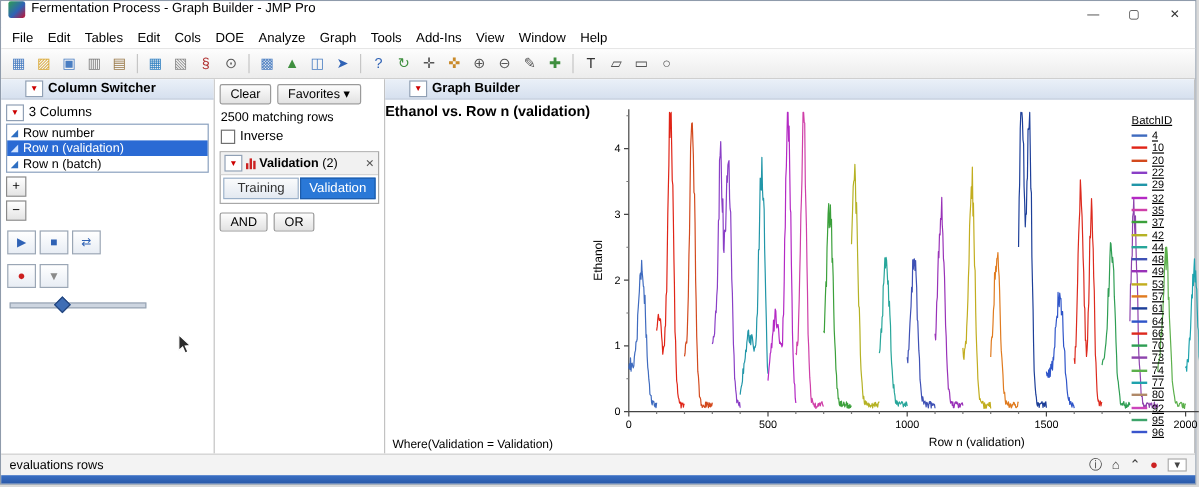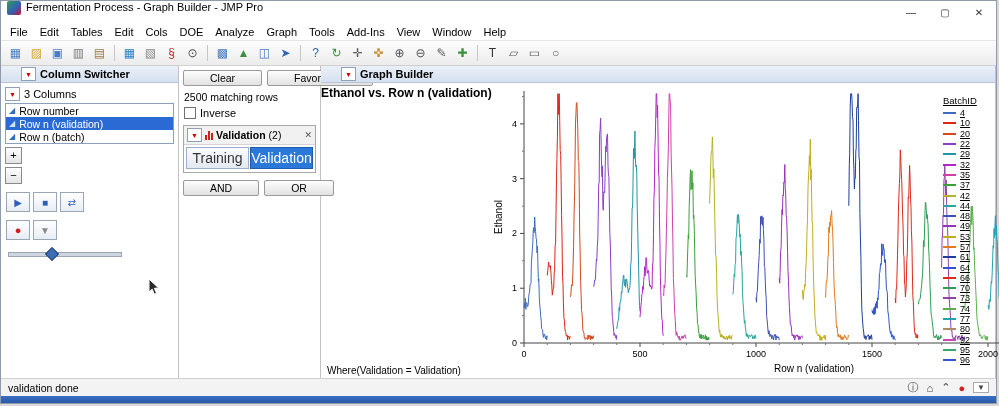--- a/index.html
+++ b/index.html
@@ -41,31 +41,31 @@
   .sq-btn{width:15px;height:15px;border:1px solid #8a8a8a;background:linear-gradient(#ffffff,#e4e4e4);display:flex;align-items:center;justify-content:center;font-size:11px;line-height:1;}
   .cs-buttons{display:flex;gap:3px;padding:8px 5px 0 5px;}
   .media-btn{width:22px;height:18px;border:1px solid #9aa6b5;background:linear-gradient(#ffffff,#e8edf4);display:flex;align-items:center;justify-content:center;font-size:10px;color:#2f62b5;}
   .media-btn.rec{color:#cc1f1f;font-size:11px;}
   .media-btn.disk{color:#8a8a8a;}
   .slider{position:relative;width:112px;height:3px;background:#cdd5e0;border:1px solid #9aa6b5;margin:12px 0 0 7px;}
   .slider-thumb{position:absolute;left:34%;top:-4px;width:8px;height:8px;background:#3e6db5;border:1px solid #24457c;transform:rotate(45deg);}
 
   .data-filter{width:142px;}
   .ldf-buttons{display:flex;gap:5px;padding:4px 4px 2px 4px;}
-  .btn{border:1px solid #9a9a9a;background:linear-gradient(#fdfdfd,#e2e2e2);padding:1px 26px;border-radius:2px;font-size:10.5px;display:inline-flex;align-items:center;gap:3px;}
+  .btn{border:1px solid #9a9a9a;background:linear-gradient(#fdfdfd,#e2e2e2);padding:1px 8px;border-radius:2px;font-size:10.5px;display:inline-flex;align-items:center;gap:3px;}
   .ldf-matching{padding:3px 5px 1px 5px;font-size:10.5px;}
   .ldf-inverse{display:flex;align-items:center;gap:4px;padding:3px 5px;}
   .checkbox{width:10px;height:10px;border:1px solid #707070;background:#fff;}
   .filter-group{margin:3px 4px;border:1px solid #a8a8a8;background:#fff;}
   .fg-header{display:flex;align-items:center;gap:3px;background:#f1f1f1;border-bottom:1px solid #d5d5d5;padding:2px 3px;font-size:10.5px;}
   .nom-icon{display:inline-flex;align-items:flex-end;gap:1px;height:9px;}
   .nom-icon i{display:block;width:2px;background:#cc2222;}
   .fg-close{margin-left:auto;font-size:9px;color:#555;}
   .seg-row{display:flex;gap:1px;padding:2px 2px 3px 2px;}
-  .seg{flex:1;text-align:center;font-size:14px;padding:2px 0;border:1px solid #9ab0c9;background:linear-gradient(#fafbfc,#e3e9f1);color:#333;}
+  .seg{flex:1;text-align:center;font-size:11px;padding:2px 0;border:1px solid #9ab0c9;background:linear-gradient(#fafbfc,#e3e9f1);color:#333;}
   .seg.sel{background:#2a78d7;border-color:#1d5cab;color:#fff;}
   .andor{display:flex;gap:5px;padding:4px 4px;}
 
   .graph{flex:1;}
   .gb-body{display:flex;flex:1;min-height:0;}
   .chartcol{flex:1;min-width:0;display:flex;flex-direction:row;}
   .gb-title{text-align:center;font-weight:bold;font-size:12px;padding:3px 0 0 0;flex:0 0 auto;}
   #chart{flex:1;}
   .legend{width:52px;flex:0 0 auto;font-size:9px;padding-top:12px;text-decoration:underline;}
   .lg-title{font-size:9.5px;margin-bottom:2px;}
@@ -422,21 +422,21 @@
               </div>
             </div>
         </div>
       </div>
       <div class="where">Where(Validation = Validation)</div>
     </div>
 
   </div>
 
   <div class="statusbar">
-    <span>validation done</span>
+    <span>evaluations rows</span>
     <span class="sb-icons">
       <span>ⓘ</span>
       <span>⌂</span>
       <span>⌃</span>
       <span class="sb-dot">●</span>
       <span class="sb-drop">▼</span>
     </span>
   </div>
   <div class="bottom-strip"></div>
 </div>

